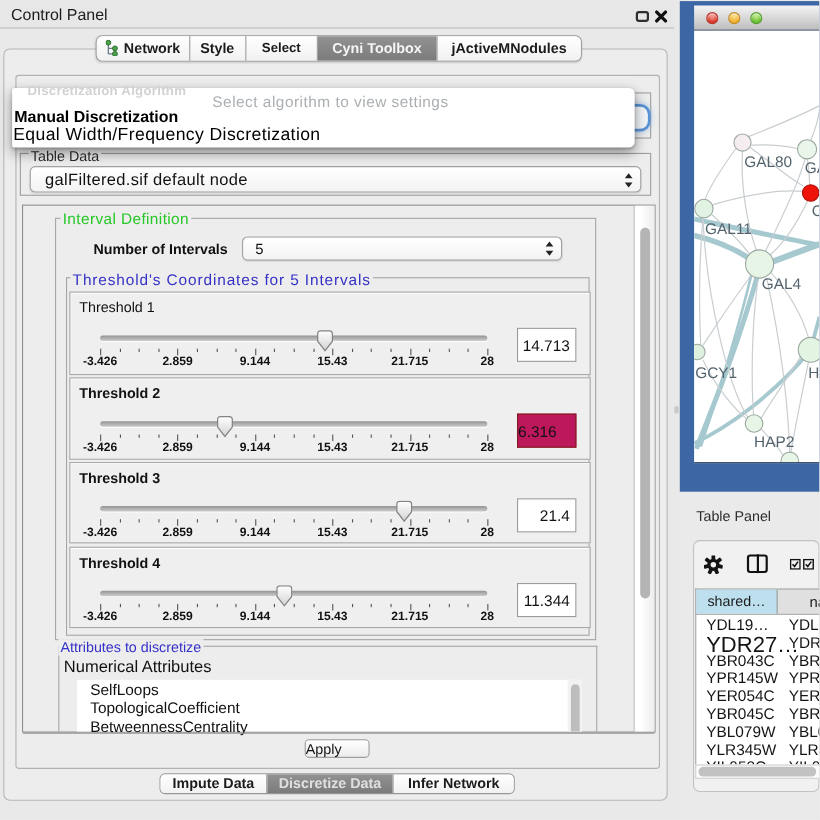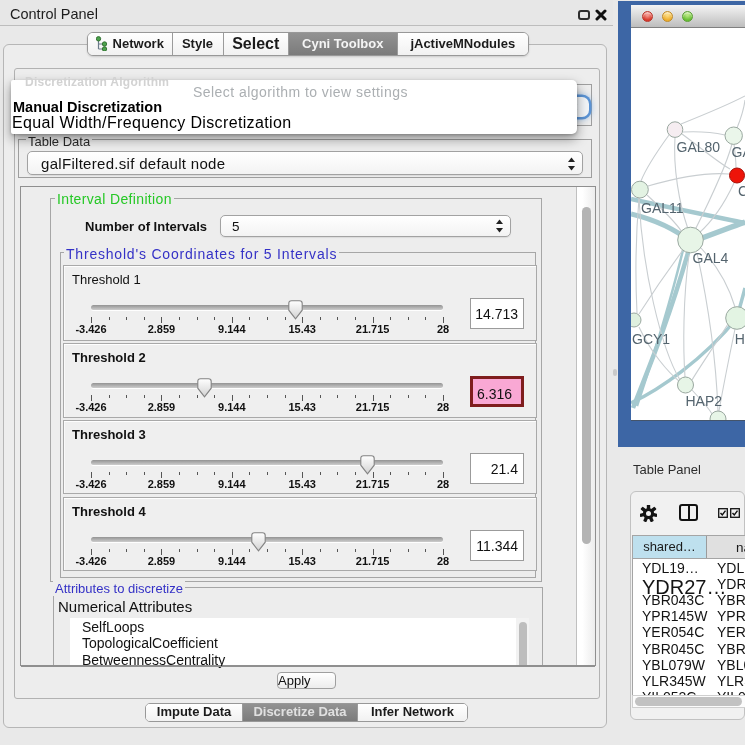--- a/index.html
+++ b/index.html
@@ -18,21 +18,21 @@
 <div class="abs" style="left:3px;top:44px;width:604px;height:684px;border:1px solid #b6b6b6;border-radius:6px;background:#ededed;"></div>
 <div class="abs" style="left:14px;top:68px;width:586px;height:631px;border:1px solid #b2b2b2;border-radius:3px;background:#ededed;"></div>
 <div class="abs" style="left:87px;top:32px;width:442px;height:24px;border:1px solid #989898;border-radius:6px;background:#fff;box-shadow:0 1px 2px rgba(0,0,0,0.15);"></div>
 <div class="abs" style="left:88px;top:33px;width:83.5px;height:22px;background:linear-gradient(#ffffff,#f1f1f1);border-top-left-radius:5px;border-bottom-left-radius:5px;font-size:13px;font-weight:700;color:#1b1b1b;text-align:center;line-height:21px;"><svg width="12" height="15" viewBox="0 0 12 15" style="margin-right:5px;vertical-align:-3px;">
       <path d="M2.5 3 L2.5 13 M2.5 8 L8.5 8 M2.5 13 L8.5 13" stroke="#6a7a8a" stroke-width="1.2" fill="none"></path>
       <circle cx="2.5" cy="2.8" r="2.2" fill="#4ca24c" stroke="#2d6b2d" stroke-width="0.9"></circle>
       <circle cx="8.5" cy="8" r="2.2" fill="#4ca24c" stroke="#2d6b2d" stroke-width="0.9"></circle>
       <circle cx="8.5" cy="13" r="2.2" fill="#4ca24c" stroke="#2d6b2d" stroke-width="0.9"></circle>
     </svg>Network</div>
 <div class="abs" style="left:171.5px;top:33px;width:51px;height:22px;background:linear-gradient(#ffffff,#f1f1f1);border-left:1px solid #9b9b9b;font-size:13px;font-weight:700;color:#1b1b1b;text-align:center;line-height:21px;">Style</div>
-<div class="abs" style="left:222.5px;top:33px;width:65.5px;height:22px;background:linear-gradient(#ffffff,#f1f1f1);border-left:1px solid #9b9b9b;font-size:16px;font-weight:700;color:#1b1b1b;text-align:center;line-height:21px;">Select</div>
+<div class="abs" style="left:222.5px;top:33px;width:65.5px;height:22px;background:linear-gradient(#ffffff,#f1f1f1);border-left:1px solid #9b9b9b;font-size:12px;font-weight:700;color:#1b1b1b;text-align:center;line-height:21px;">Select</div>
 <div class="abs" style="left:288.0px;top:33px;width:108.5px;height:22px;background:linear-gradient(#929292,#7b7b7b);border-left:1px solid #9b9b9b;font-size:13px;font-weight:700;color:#f5f5f5;text-align:center;line-height:21px;">Cyni Toolbox</div>
 <div class="abs" style="left:396.5px;top:33px;width:131.5px;height:22px;background:linear-gradient(#ffffff,#f1f1f1);border-top-right-radius:5px;border-bottom-right-radius:5px;border-left:1px solid #9b9b9b;font-size:13px;font-weight:700;color:#1b1b1b;text-align:center;line-height:21px;">jActiveMNodules</div>
 <div class="abs" style="left:18px;top:84px;width:574px;height:42px;border:1px solid #9e9e9e;"></div>
 <div class="abs" style="left:561px;top:97px;width:28px;height:20px;border-radius:7px;background:#f2f5f8;box-shadow:0 0 0 2.5px rgba(80,140,210,0.9), 0 0 5px 3px rgba(110,165,225,0.5);"></div>
 <svg class="abs" style="left:568px;top:99px" width="12" height="16" viewBox="0 0 12 16">
     <path d="M6 1 L9.5 5.5 L2.5 5.5 Z" fill="#c4c9cf"></path>
     <path d="M6 15 L9.5 10.5 L2.5 10.5 Z" fill="#c4c9cf"></path>
   </svg>
 <div class="abs" style="left:18px;top:139px;width:574px;height:39px;border:1px solid #9e9e9e;"></div>
 <div class="txt" style="left:26px;top:134px;font-size:13px;color:#2a2a2a;background:#ededed;padding:0 2px;">Table Data</div>
@@ -128,21 +128,21 @@
 <div class="txt" style="left:413.0px;top:400.5px;width:60px;text-align:center;font-size:11px;font-weight:700;color:#111;">28</div>
 <svg class="abs" style="left:197.3px;top:378px" width="15" height="20" viewBox="0 0 15 20">
     <defs>
       <linearGradient id="g343" x1="0" y1="0" x2="0" y2="1">
         <stop offset="0" stop-color="#ffffff"></stop>
         <stop offset="1" stop-color="#d2d2d2"></stop>
       </linearGradient>
     </defs>
     <path d="M3.5 0.7 L11.5 0.7 Q14.2 0.7 14.2 3.4 L14.2 10.2 L7.5 18.8 L0.8 10.2 L0.8 3.4 Q0.8 0.7 3.5 0.7 Z" fill="url(#g343)" stroke="#838383" stroke-width="1.1"></path>
   </svg>
-<div class="abs" style="left:470px;top:376px;width:54px;height:31px;background:#f9a8d4;border:3px solid #7f1d1d;font-size:14px;color:#111;text-align:center;line-height:30px;padding-right:5px;">6.316</div>
+<div class="abs" style="left:470px;top:376px;width:54px;height:31px;background:#be185d;border:1px solid #7f1d1d;font-size:14px;color:#111;text-align:left;line-height:30px;padding-right:5px;">6.316</div>
 <div class="abs" style="left:63px;top:420px;width:474px;height:74px;border:1px solid #a9a9a9;background:#efefef;box-shadow:inset 0 1px 0 rgba(255,255,255,0.9), inset 1px 0 0 rgba(255,255,255,0.6);"></div>
 <div class="txt" style="left:72px;top:427px;font-size:13px;font-weight:700;color:#111;">Threshold 3</div>
 <div class="abs" style="left:91.0px;top:460px;width:352.0px;height:5px;border-radius:2.5px;background:linear-gradient(#939393,#cdcdcd);box-shadow:0 1px 0 rgba(255,255,255,0.9);"></div>
 <div class="abs" style="left:91.0px;top:471.5px;width:1px;height:6px;background:#555;"></div>
 <div class="abs" style="left:108.6px;top:471.5px;width:1px;height:3.5px;background:#555;"></div>
 <div class="abs" style="left:126.2px;top:471.5px;width:1px;height:3.5px;background:#555;"></div>
 <div class="abs" style="left:143.8px;top:471.5px;width:1px;height:3.5px;background:#555;"></div>
 <div class="abs" style="left:161.4px;top:471.5px;width:1px;height:6px;background:#555;"></div>
 <div class="abs" style="left:179.0px;top:471.5px;width:1px;height:3.5px;background:#555;"></div>
 <div class="abs" style="left:196.6px;top:471.5px;width:1px;height:3.5px;background:#555;"></div>

